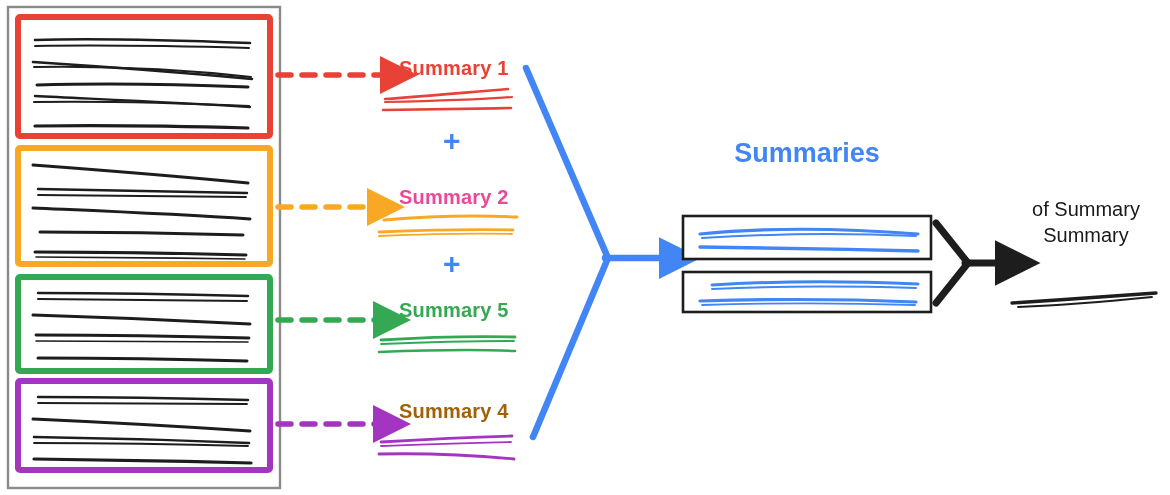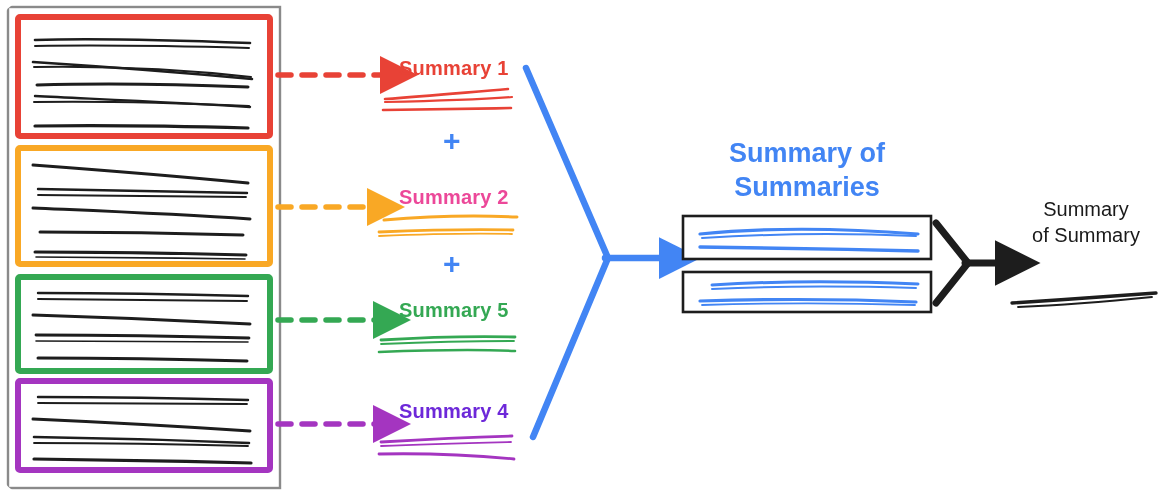--- a/index.html
+++ b/index.html
@@ -1,17 +1,17 @@
 <!DOCTYPE html>
 <html><head>
 <meta charset="utf-8">
 <style>
   html,body{margin:0;padding:0;background:#ffffff;}
   body{width:1170px;height:495px;font-family:"Liberation Sans",sans-serif;}
-  #stage{position:relative;width:1170px;height:495px;overflow:hidden;background:#fff;border-radius:28px;}
+  #stage{position:relative;width:1170px;height:495px;overflow:hidden;background:#fff;}
   #stage svg.layer{position:absolute;left:0;top:0;width:1170px;height:495px;}
   .lbl{position:absolute;font-family:"Liberation Sans",sans-serif;white-space:nowrap;}
   .sum-lbl{font-size:20px;font-weight:600;letter-spacing:.2px;}
   .sos-lbl{font-size:27px;font-weight:600;line-height:34px;text-align:center;}
   .final-lbl{font-size:20px;font-weight:400;line-height:26px;text-align:center;color:#1a1a1a;}
 </style>
 </head>
 <body>
 
 <div id="stage">
@@ -159,29 +159,28 @@
 
     <g stroke="#1D1D1D" fill="none" stroke-linecap="round">
       <path d="M1012,303 C1060,300 1110,296 1156,293" stroke-width="3.4"></path>
       <path d="M1018,307 C1065,305 1112,301 1152,297" stroke-width="1.8"></path>
     </g>
   </svg>
 
   <div class="lbl sum-lbl" style="left:399px;top:57px;color:#E84236;">Summary 1</div>
   <div class="lbl sum-lbl" style="left:399px;top:186px;color:#ec4899;">Summary 2</div>
   <div class="lbl sum-lbl" style="left:399px;top:299px;color:#34A853;">Summary 5</div>
-  <div class="lbl sum-lbl" style="left:399px;top:400px;color:#6d28d9;">Summary 4</div>
+  <div class="lbl sum-lbl" style="left:399px;top:400px;color:#a16207;">Summary 4</div>
 
   <div class="lbl" style="left:443px;top:126px;color:#4285F4;font-size:30px;font-weight:700;line-height:30px;">+</div>
   <div class="lbl" style="left:443px;top:249px;color:#4285F4;font-size:30px;font-weight:700;line-height:30px;">+</div>
   <div class="lbl" style="left:443px;top:360px;color:#4285F4;font-size:30px;font-weight:700;line-height:30px;opacity:0;">+</div>
 
   <div style="position:absolute;left:683px;top:136px;width:248px;color:#4285F4;" class="sos-lbl">
-    <div>Summary of</div>
     <div>Summaries</div>
   </div>
 
   <div style="position:absolute;left:1010px;top:196px;width:152px;" class="final-lbl">
+    <div>of Summary</div>
     <div>Summary</div>
-    <div>of Summary</div>
   </div>
 
 </div>
 
 </body></html>

